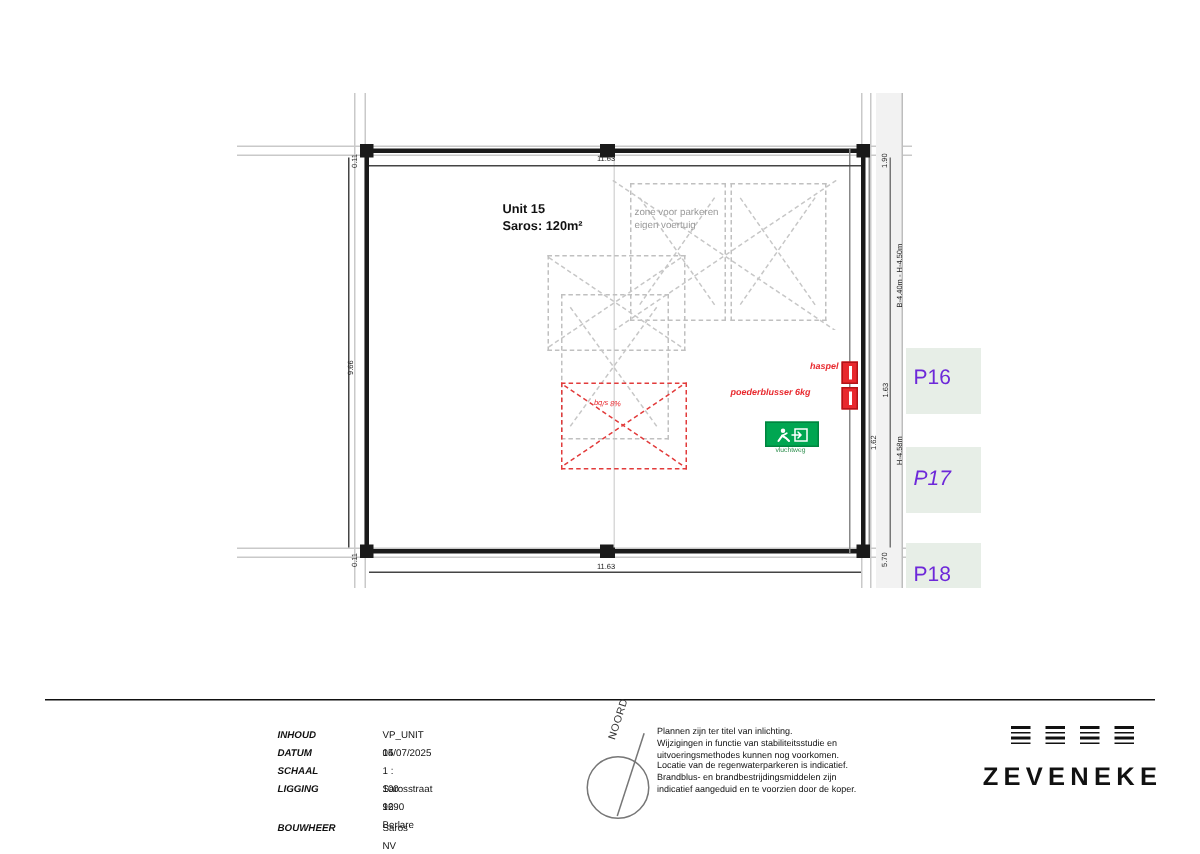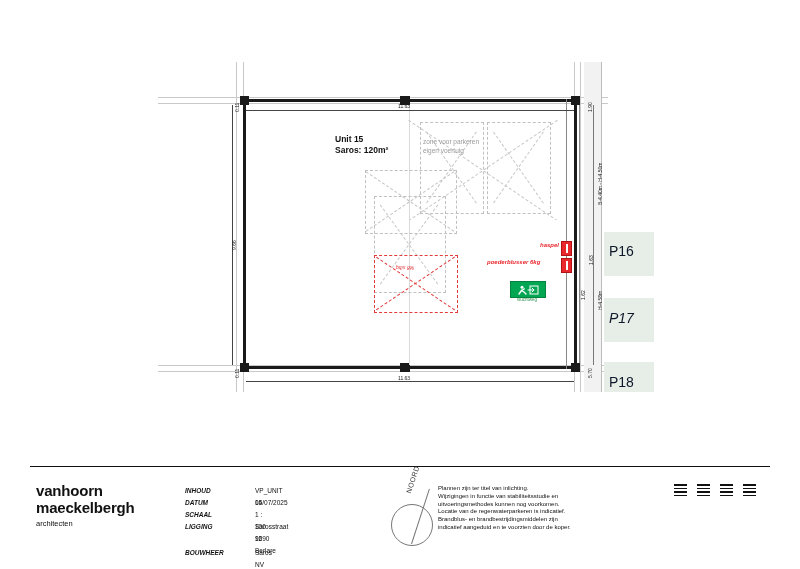--- a/index.html
+++ b/index.html
@@ -182,21 +182,21 @@
   }
 
   
   .plot {
     position: absolute;
     background: #e7eee7;
   }
   .plot-label {
     position: absolute;
     font-size: 14px;
-    color: #0f172a;
+    color: #6d28d9;
     font-weight: normal;
   }
 
   
   .titlebar {
     position: absolute;
     left: 30px;
     top: 466px;
     width: 740px;
     height: 1px;
@@ -432,25 +432,20 @@
     <div class="dim vert" style="left:588px; top:265px;">1.63</div>
     <div class="dim vert" style="left:580px; top:300px;">1.62</div>
 
     <div class="dimline-v" style="left:593px; top:105px; height:260px; background:#777;"></div>
   </div>
 
   <div class="titlebar"></div>
 
   <div class="footer">
 
-    <div class="logo">
-      <div class="l1">vanhoorn</div>
-      <div class="l1">maeckelbergh</div>
-      <div class="l3">architecten</div>
-    </div>
 
     <div class="meta">
       <div class="k" style="top:0px;">INHOUD</div>
       <div class="v" style="top:0px;">VP_UNIT 15</div>
       <div class="k" style="top:12px;">DATUM</div>
       <div class="v" style="top:12px;">04/07/2025</div>
       <div class="k" style="top:24px;">SCHAAL</div>
       <div class="v" style="top:24px;">1 : 100</div>
       <div class="k" style="top:36px;">LIGGING</div>
       <div class="v" style="top:36px;">Sarosstraat 16</div>
@@ -492,16 +487,17 @@
             <i></i>
             <i></i>
           </span>
         <span class="m">
             <i></i>
             <i></i>
             <i></i>
             <i></i>
           </span>
       </div>
+      <div class="brand-name">ZEVENEKE</div>
     </div>
 
   </div>
 </div>
 
 </body></html>

